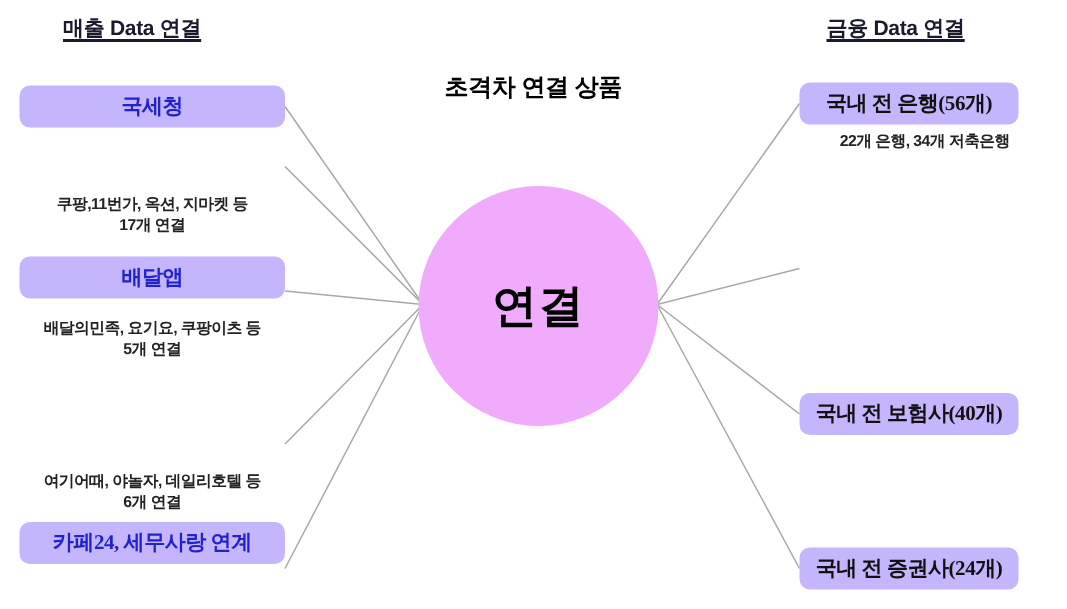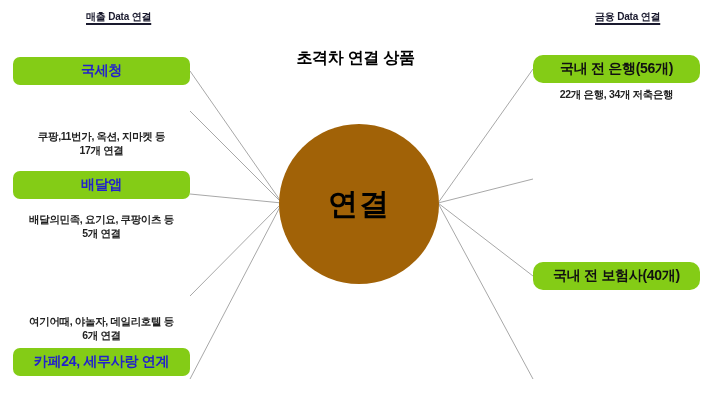--- a/index.html
+++ b/index.html
@@ -23,29 +23,28 @@
     left: 0;
     top: 0;
     width: 711px;
     height: 406px;
     pointer-events: none;
   }
 
   
   .col-heading {
     position: absolute;
-    font-size: 10px;
+    font-size: 14px;
     font-weight: bold;
     color: #1a1a2e;
     text-decoration: underline;
     text-underline-offset: 3px;
     text-decoration-thickness: 1.5px;
     white-space: nowrap;
     letter-spacing: -0.2px;
-    margin-left: 44px;
   }
   #heading-left  { left: 42px;  top: 10px; }
   #heading-right { left: 551px; top: 10px; text-align: center; }
 
   
   #center-title {
     position: absolute;
     left: 0;
     top: 48px;
     width: 711px;
@@ -57,42 +56,43 @@
   }
 
   
   #hub-circle {
     position: absolute;
     left: 279px;
     top: 124px;
     width: 160px;
     height: 160px;
     border-radius: 50%;
-    background: #a16207;
+    background: #f0abfc;
     display: flex;
     align-items: center;
     justify-content: center;
   }
   #hub-label {
     font-size: 30px;
     font-weight: bold;
     color: #000000;
     letter-spacing: 1px;
   }
 
   
   .node-box {
     position: absolute;
-    background: #84cc16;
+    background: #c4b5fd;
     border-radius: 7px;
     display: flex;
     align-items: center;
     justify-content: center;
     box-sizing: border-box;
     padding: 0 6px;
+    font-family: Liberation Serif, serif;
   }
   .node-box .node-title {
     font-size: 14px;
     font-weight: bold;
     letter-spacing: -0.3px;
     white-space: nowrap;
   }
   .node-box.left-node .node-title  { color: #2222cc; }
   .node-box.right-node .node-title { color: #111111; }
 
@@ -114,21 +114,21 @@
   #node-nts        { top: 57px; }
   #node-shopping   { top: 97px; }
   #cap-shopping    { top: 129px; }
   #node-delivery   { top: 171px; }
   #cap-delivery    { top: 212px; }
   #node-lodging    { top: 282px; }
   #cap-lodging     { top: 314px; }
   #node-cafe24     { top: 348px; }
 
   
-  .right-node { left: 533px; width: 167px; height: 28px; border-radius: 10px; }
+  .right-node { left: 533px; width: 146px; height: 28px; }
   .right-cap  { left: 533px; width: 167px; }
 
   #node-bank       { top: 55px; }
   #cap-bank        { top: 87px; }
   #node-card       { top: 165px; }
   #node-insurance  { top: 262px; }
   #node-securities { top: 365px; }
 </style>
 </head>
 <body>
@@ -176,14 +176,17 @@
   <div class="node-box right-node" id="node-bank">
     <span class="node-title">국내 전 은행(56개)</span>
   </div>
   <div class="node-caption right-cap" id="cap-bank">22개 은행, 34개 저축은행</div>
 
 
   <div class="node-box right-node" id="node-insurance">
     <span class="node-title">국내 전 보험사(40개)</span>
   </div>
 
+  <div class="node-box right-node" id="node-securities">
+    <span class="node-title">국내 전 증권사(24개)</span>
+  </div>
 
 </div>
 
 </body></html>

